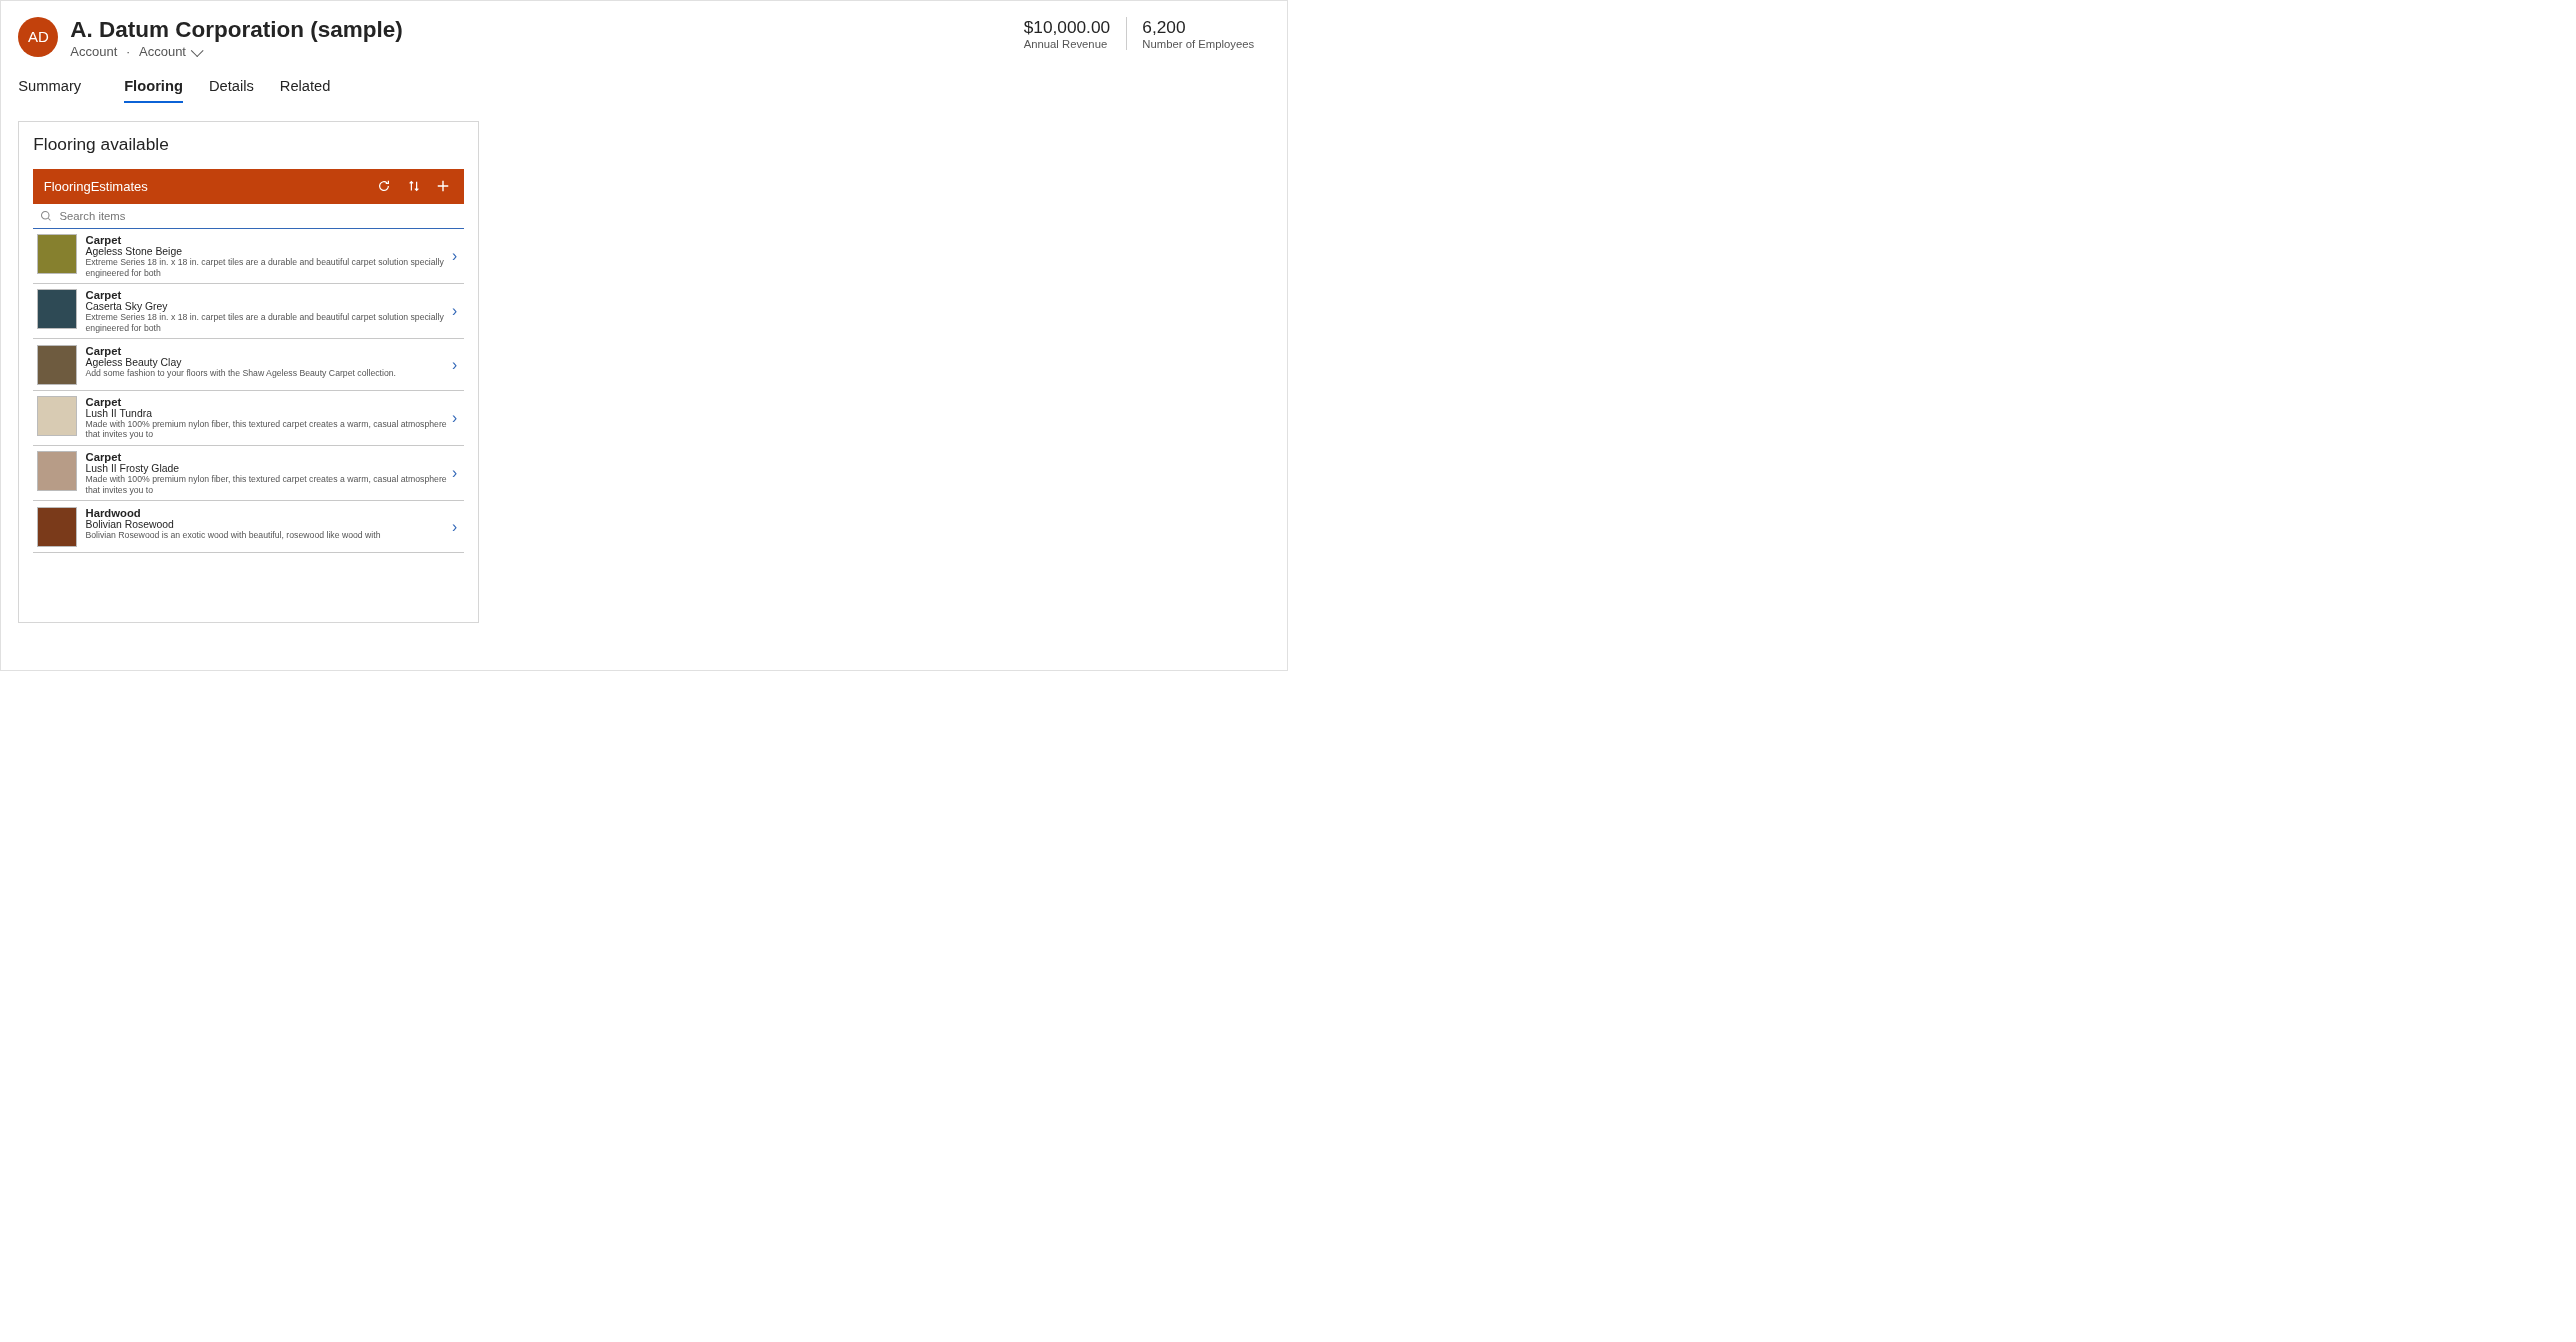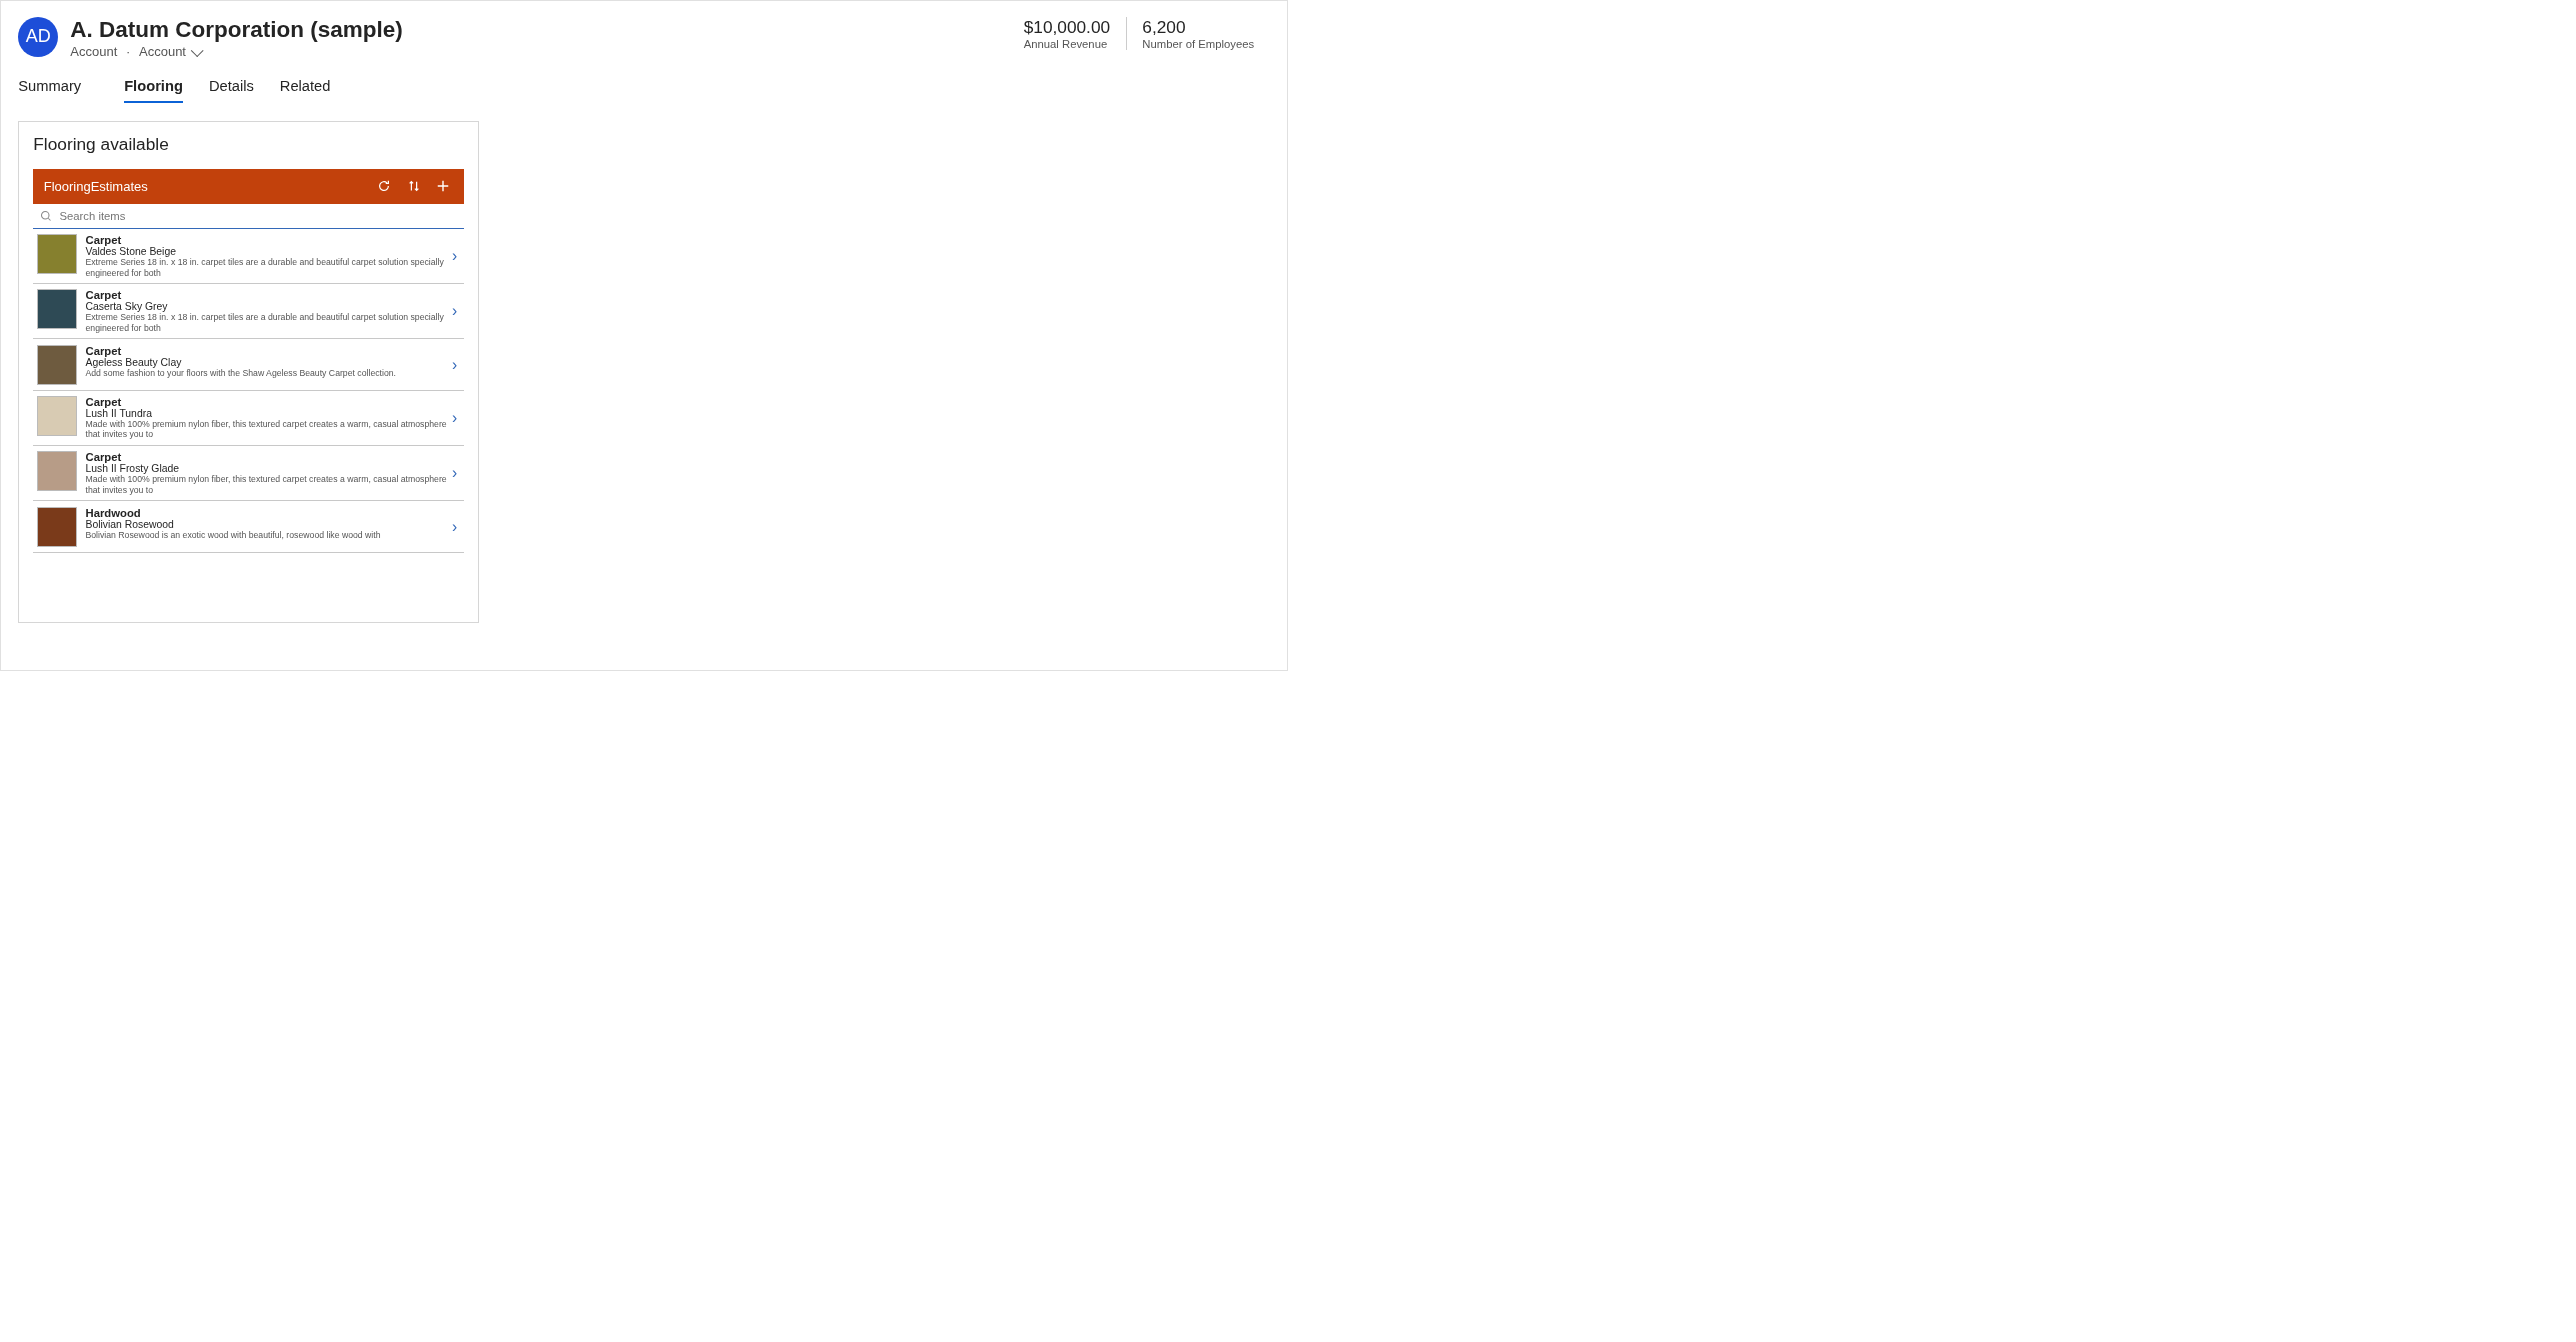--- a/index.html
+++ b/index.html
@@ -14,24 +14,24 @@
     overflow: hidden;
   }
   .header {
     display: flex;
     align-items: flex-start;
     padding: 15.6px 17.3px 0 17.3px;
   }
   .avatar {
     width: 40px; height: 40px;
     border-radius: 50%;
-    background: #1d4ed8;
+    background: #c2410c;
     color: #fff;
     display: flex; align-items: center; justify-content: center;
-    font-size: 18px;
+    font-size: 15px;
     margin-right: 12px;
     flex-shrink: 0;
   }
   .title-block { flex: 1; }
   .title-block h1 {
     margin: 0;
     font-size: 22.5px;
     font-weight: 600;
   }
   .subtitle {
@@ -224,21 +224,21 @@
               <circle cx="7" cy="7" r="5"></circle>
               <path d="M11 11l3 3"></path>
             </svg>
           <input placeholder="Search items" style="">
         </div>
         <div class="items" id="items-container">
             <div class="item">
               <div class="swatch" style="background:#86802e"></div>
               <div class="item-body">
                 <div class="item-cat">Carpet</div>
-                <div class="item-name">Valdes Stone Beige</div>
+                <div class="item-name">Ageless Stone Beige</div>
                 <div class="item-desc">Extreme Series 18 in. x 18 in. carpet tiles are a durable and beautiful carpet solution specially engineered for both</div>
               </div>
               <div class="item-arrow">›</div>
             </div>
             <div class="item">
               <div class="swatch" style="background:#2e4a55"></div>
               <div class="item-body">
                 <div class="item-cat">Carpet</div>
                 <div class="item-name">Caserta Sky Grey</div>
                 <div class="item-desc">Extreme Series 18 in. x 18 in. carpet tiles are a durable and beautiful carpet solution specially engineered for both</div>

